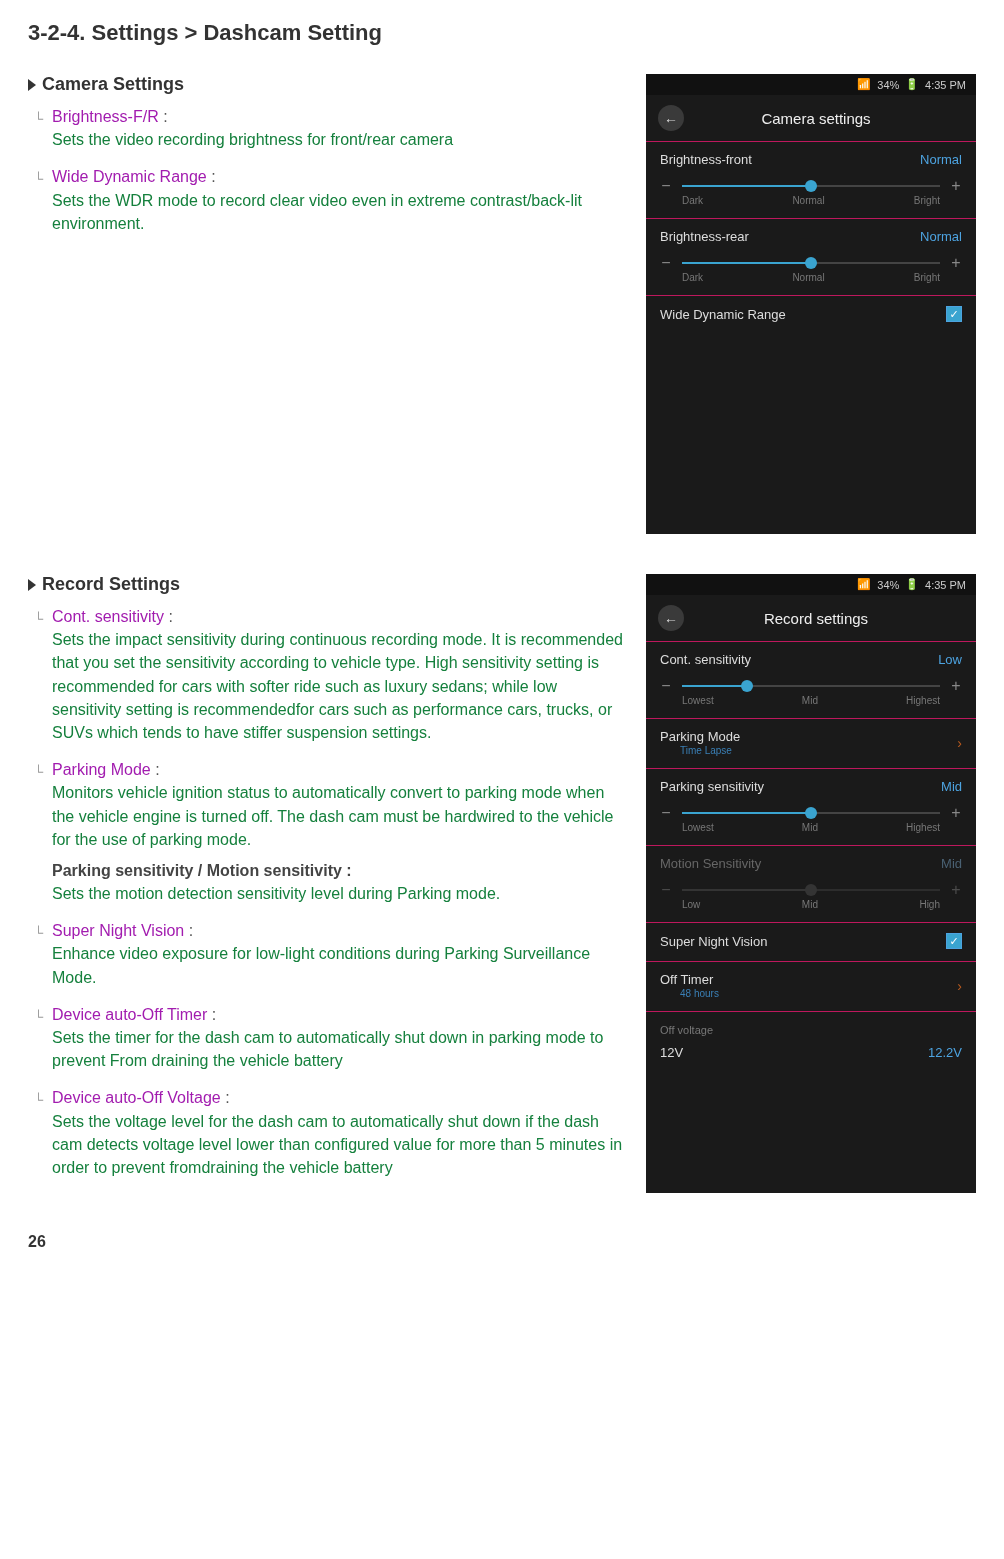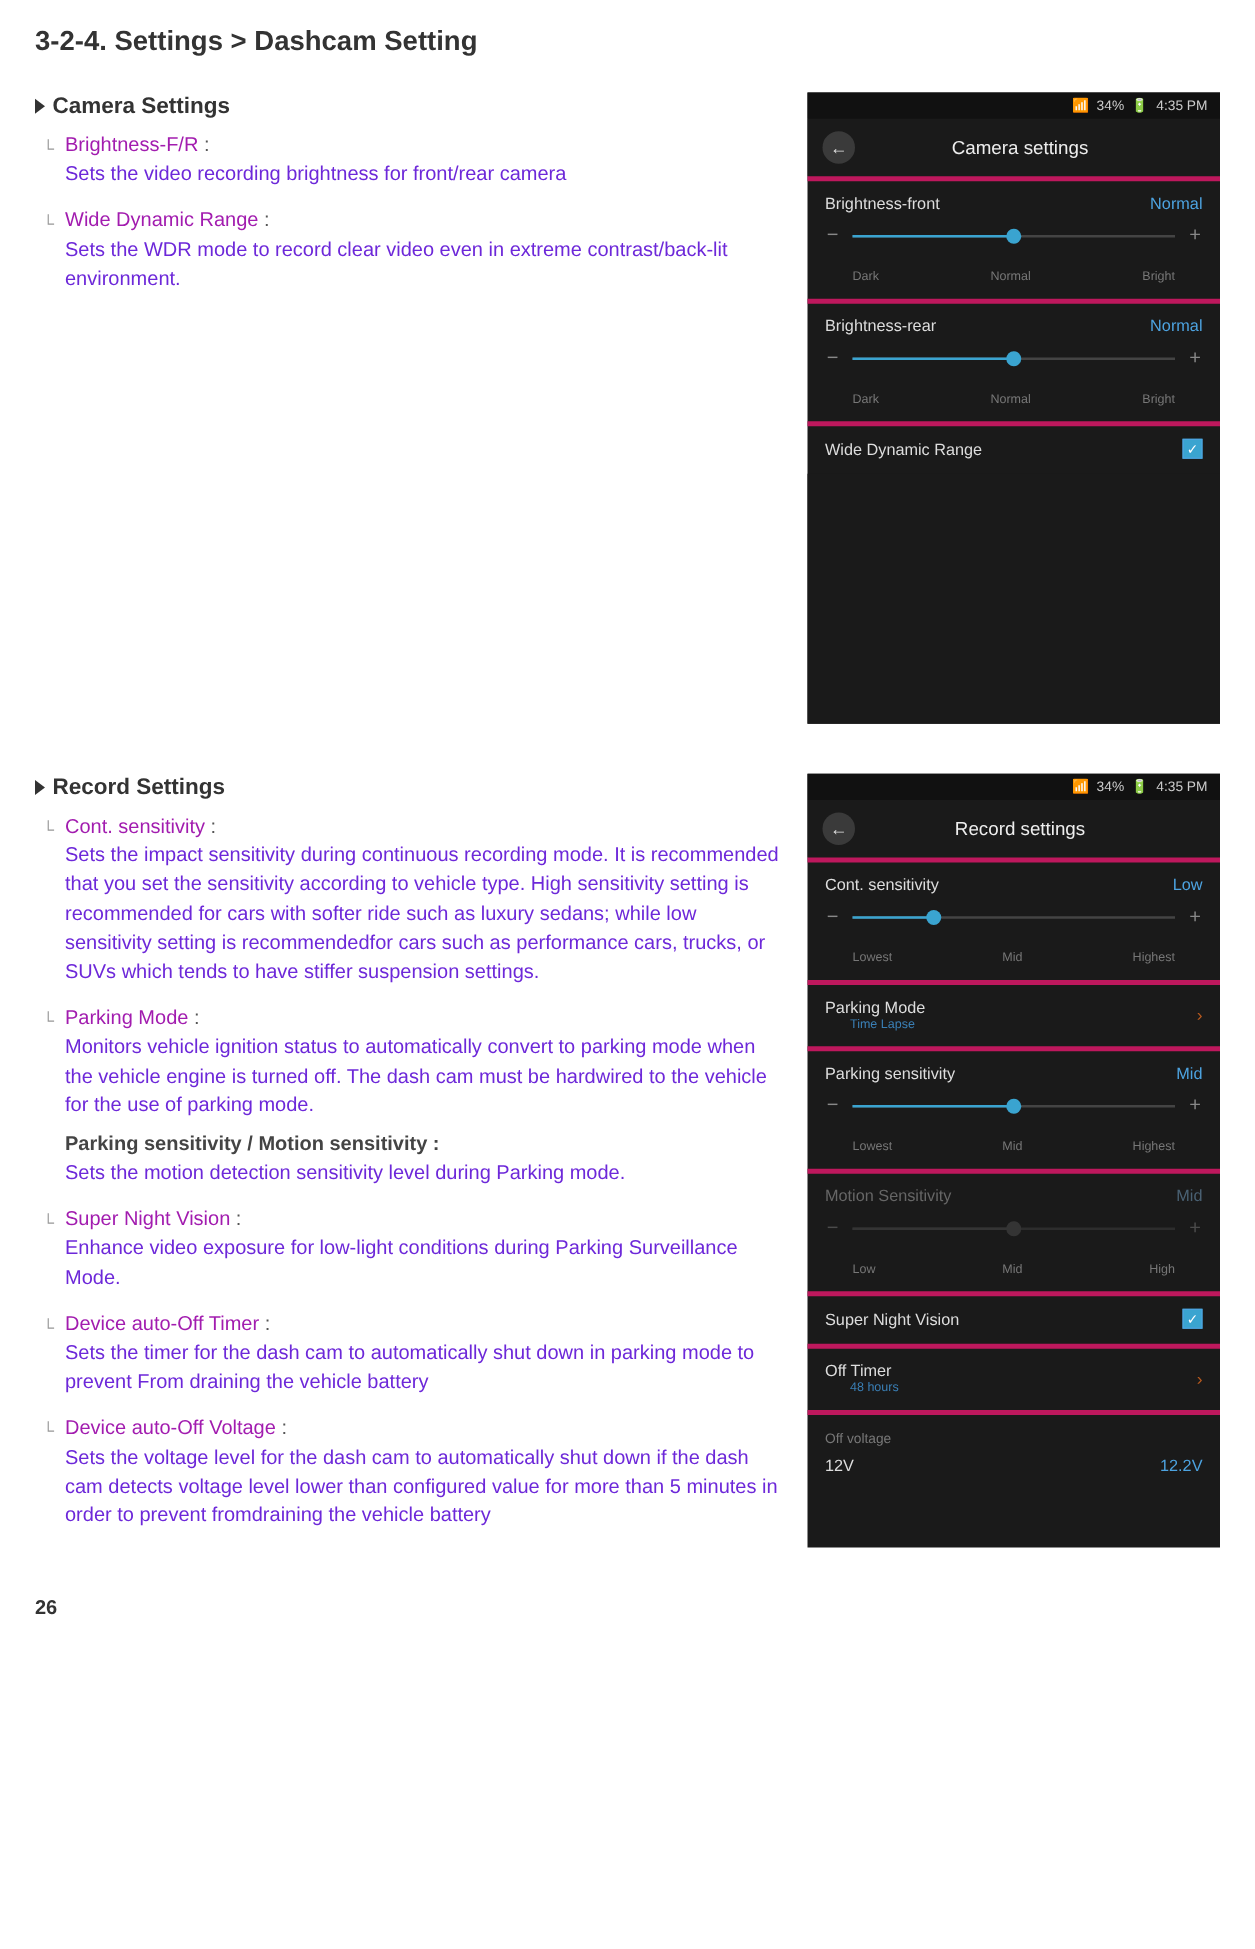--- a/index.html
+++ b/index.html
@@ -52,21 +52,21 @@
   }
   .item-label::before {
     content: "└";
     position: absolute;
     left: -18px;
     color: #999;
     font-size: 13px;
     top: 2px;
   }
   .item-desc {
-    color: #6d28d9;
+    color: #15803d;
     margin-left: 0px;
   }
   .sub-label {
     font-weight: 600;
     color: #444;
     margin-top: 8px;
     display: block;
   }
   
   .phone {
@@ -102,21 +102,21 @@
     margin-right: 10px;
   }
   .appbar .title {
     flex: 1;
     text-align: center;
     font-size: 15px;
     color: #eee;
     margin-right: 26px;
   }
   .setting {
-    border-top: 4px solid #be185d;
+    border-top: 1px solid #be185d;
     padding: 10px 14px 12px;
   }
   .setting-row {
     display: flex;
     justify-content: space-between;
     align-items: center;
   }
   .setting-name { color: #ddd; font-size: 13px; }
   .setting-name.dim { color: #666; }
   .setting-sub { color: #3a7fb5; font-size: 10px; margin-top: 1px; margin-left: 20px; }
@@ -144,21 +144,21 @@
     position: absolute;
     top: 50%;
     width: 12px; height: 12px;
     border-radius: 50%;
     background: #3aa4d0;
     transform: translate(-50%, -50%);
   }
   .ticks {
     display: flex;
     justify-content: space-between;
-    margin-top: 18px;
+    margin-top: 0;
     padding: 0 22px;
     font-size: 10px;
     color: #777;
   }
   .checkbox {
     width: 16px; height: 16px;
     border: 1px solid #4da3e0;
     background: #3aa4d0;
     display: flex; align-items: center; justify-content: center;
     color: #fff;

